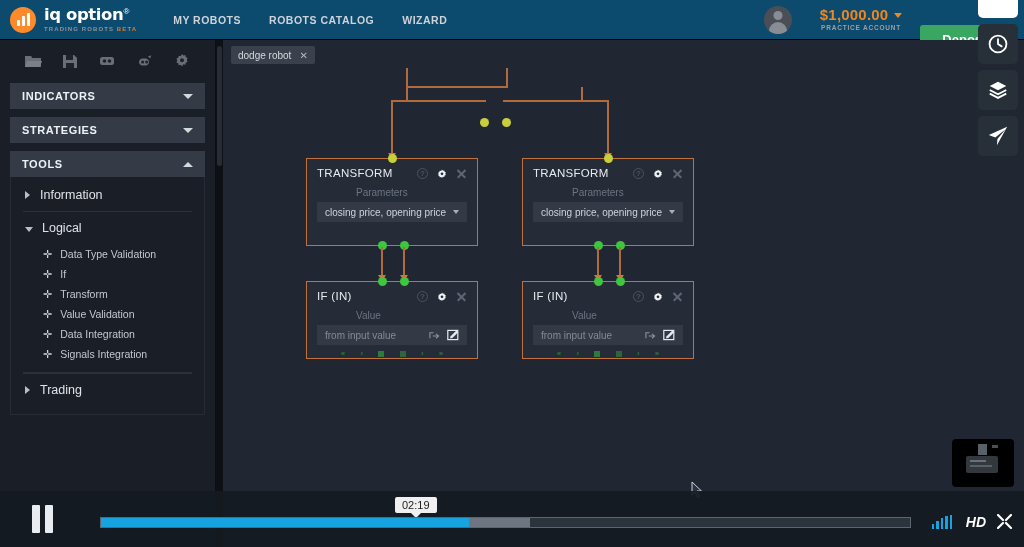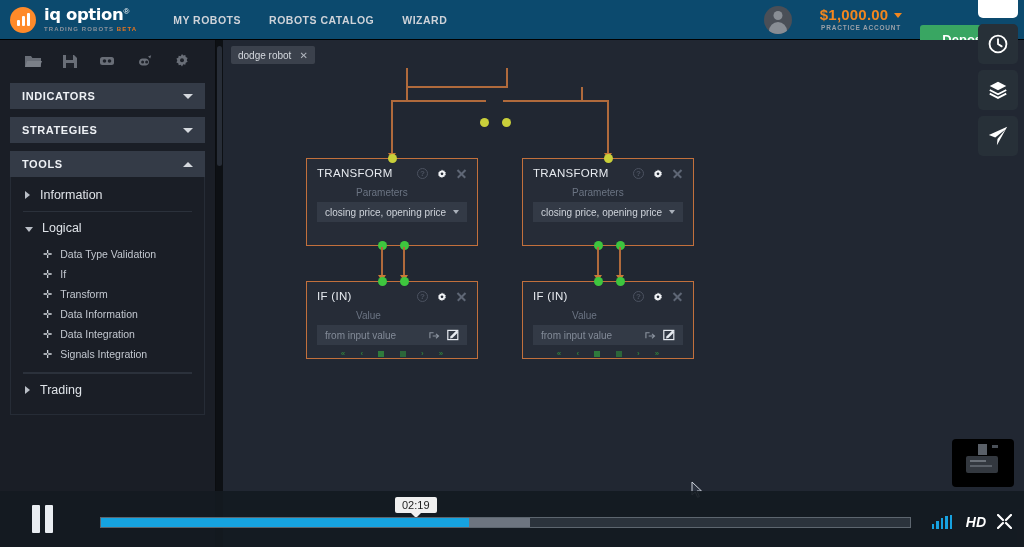--- a/index.html
+++ b/index.html
@@ -324,21 +324,21 @@
         <div class="leaf">
           <span class="plus">✛</span>
           <span class="lbl">If</span>
         </div>
         <div class="leaf">
           <span class="plus">✛</span>
           <span class="lbl">Transform</span>
         </div>
         <div class="leaf">
           <span class="plus">✛</span>
-          <span class="lbl">Data Information</span>
+          <span class="lbl">Value Validation</span>
         </div>
         <div class="leaf">
           <span class="plus">✛</span>
           <span class="lbl">Data Integration</span>
         </div>
         <div class="leaf">
           <span class="plus">✛</span>
           <span class="lbl">Signals Integration</span>
         </div>
       </div>

